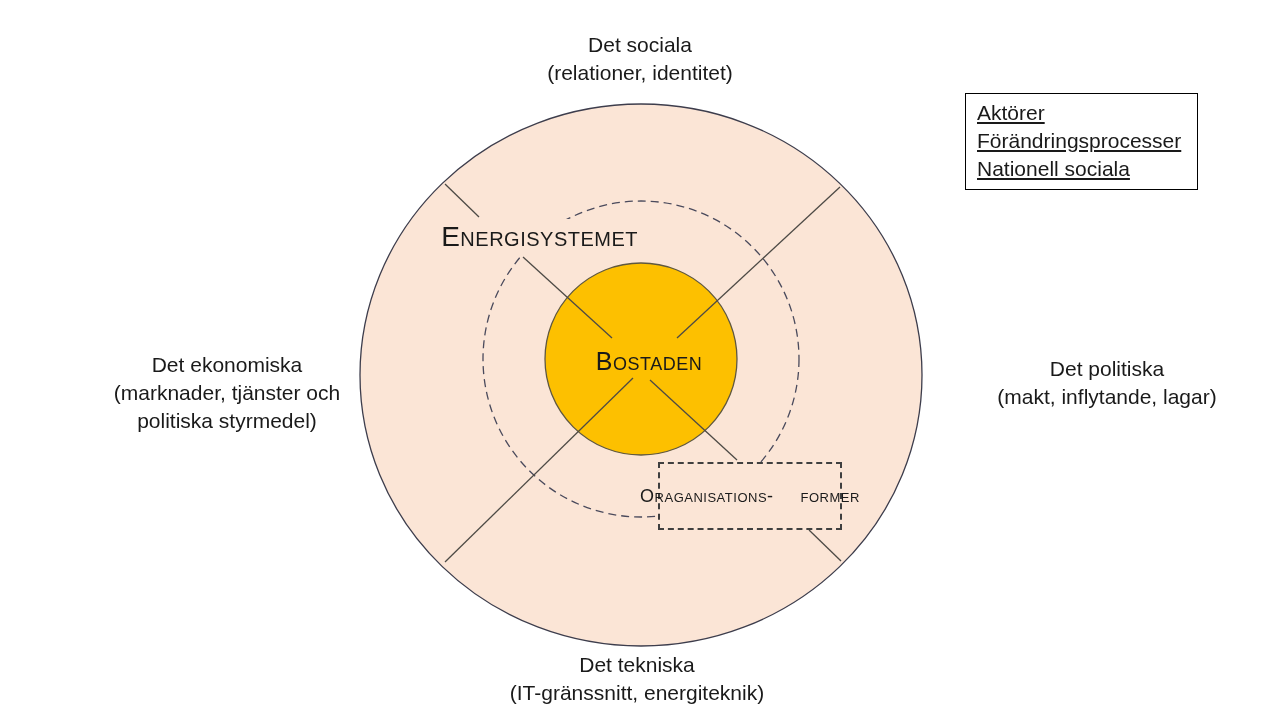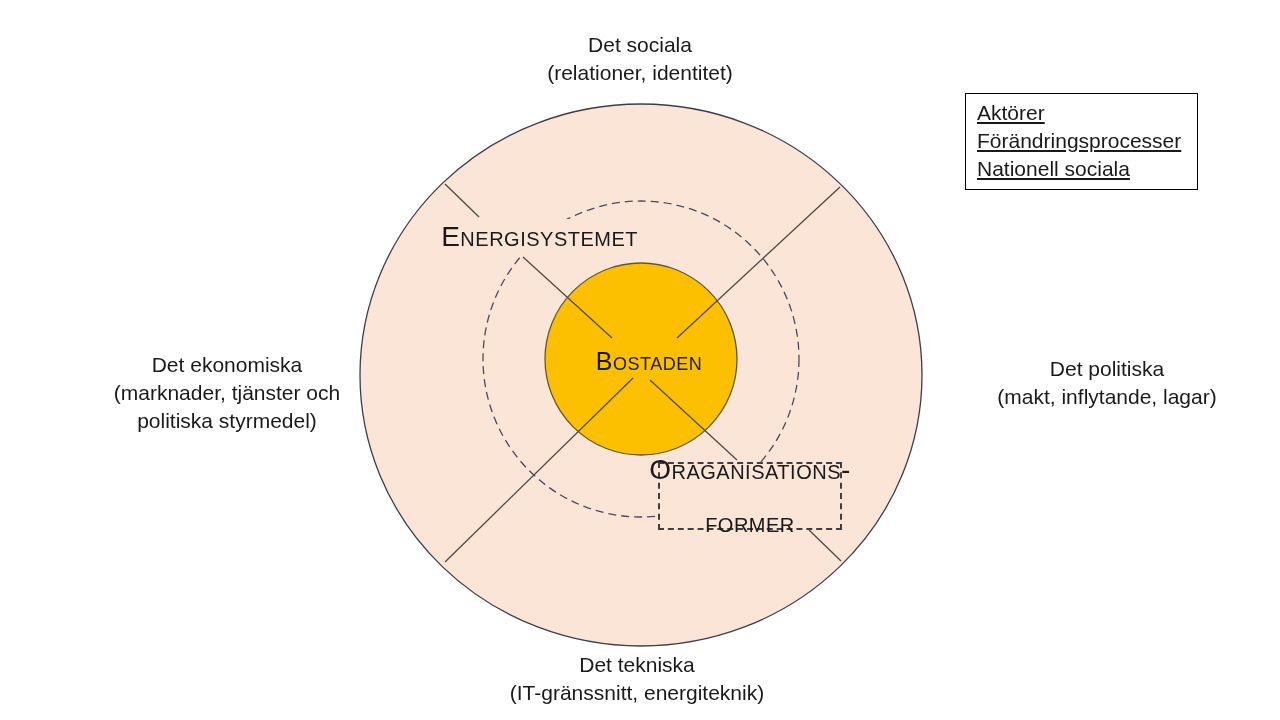--- a/index.html
+++ b/index.html
@@ -19,23 +19,23 @@
     position:absolute;left:440px;top:219px;width:198px;height:36px;
     background:var(--outer-fill);font-size:28px;line-height:36px;text-align:right;
   }
   .bostaden{
     position:absolute;left:641px;top:361px;transform:translate(-50%,-50%);
     font-size:25px;white-space:nowrap;margin-left:8px;
   }
   .orgbox{
     position:absolute;left:658px;top:462px;width:184px;height:68px;
     background:var(--outer-fill);border:2px dashed var(--box-border);
-    box-sizing:border-box;display:flex;flex-direction:column;
+    box-sizing:border-box;display:flex;
     align-items:center;justify-content:center;
-    font-size:28px;line-height:26px;text-align:center;gap:27px;
+    font-size:18px;line-height:26px;text-align:center;gap:27px;
   }
   .legend{
     position:absolute;left:965px;top:93px;width:233px;height:97px;
     border:1px solid var(--legend-border);box-sizing:border-box;
     padding:5px 0 0 11px;font-size:21px;line-height:28px;
     background:#ffffff;
     text-decoration:underline;
   }
 </style>
 </head>

